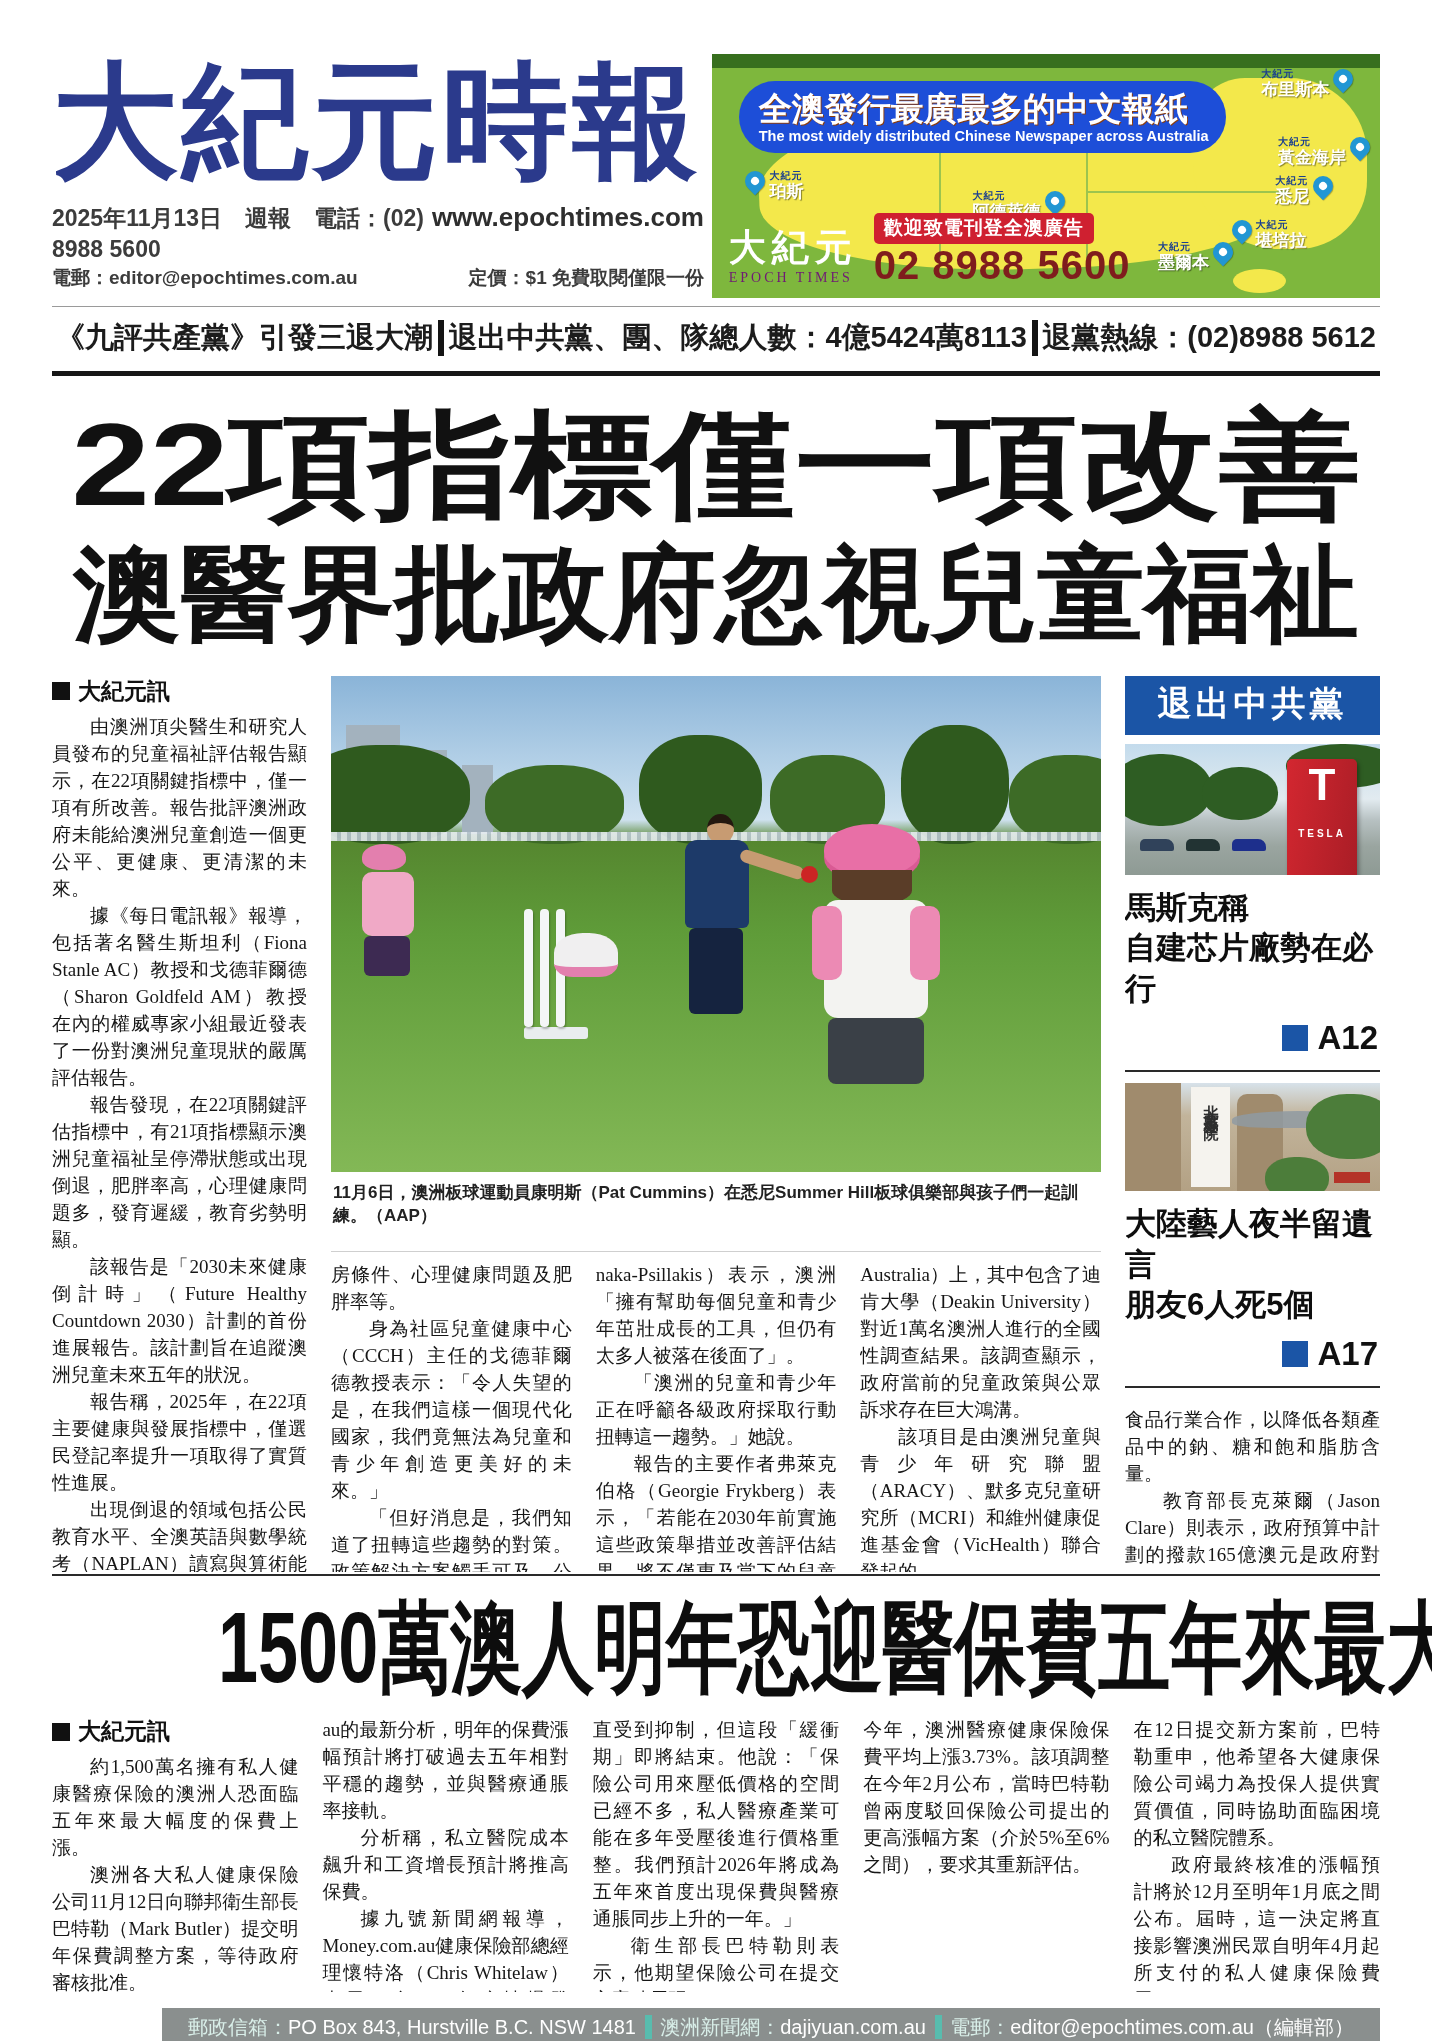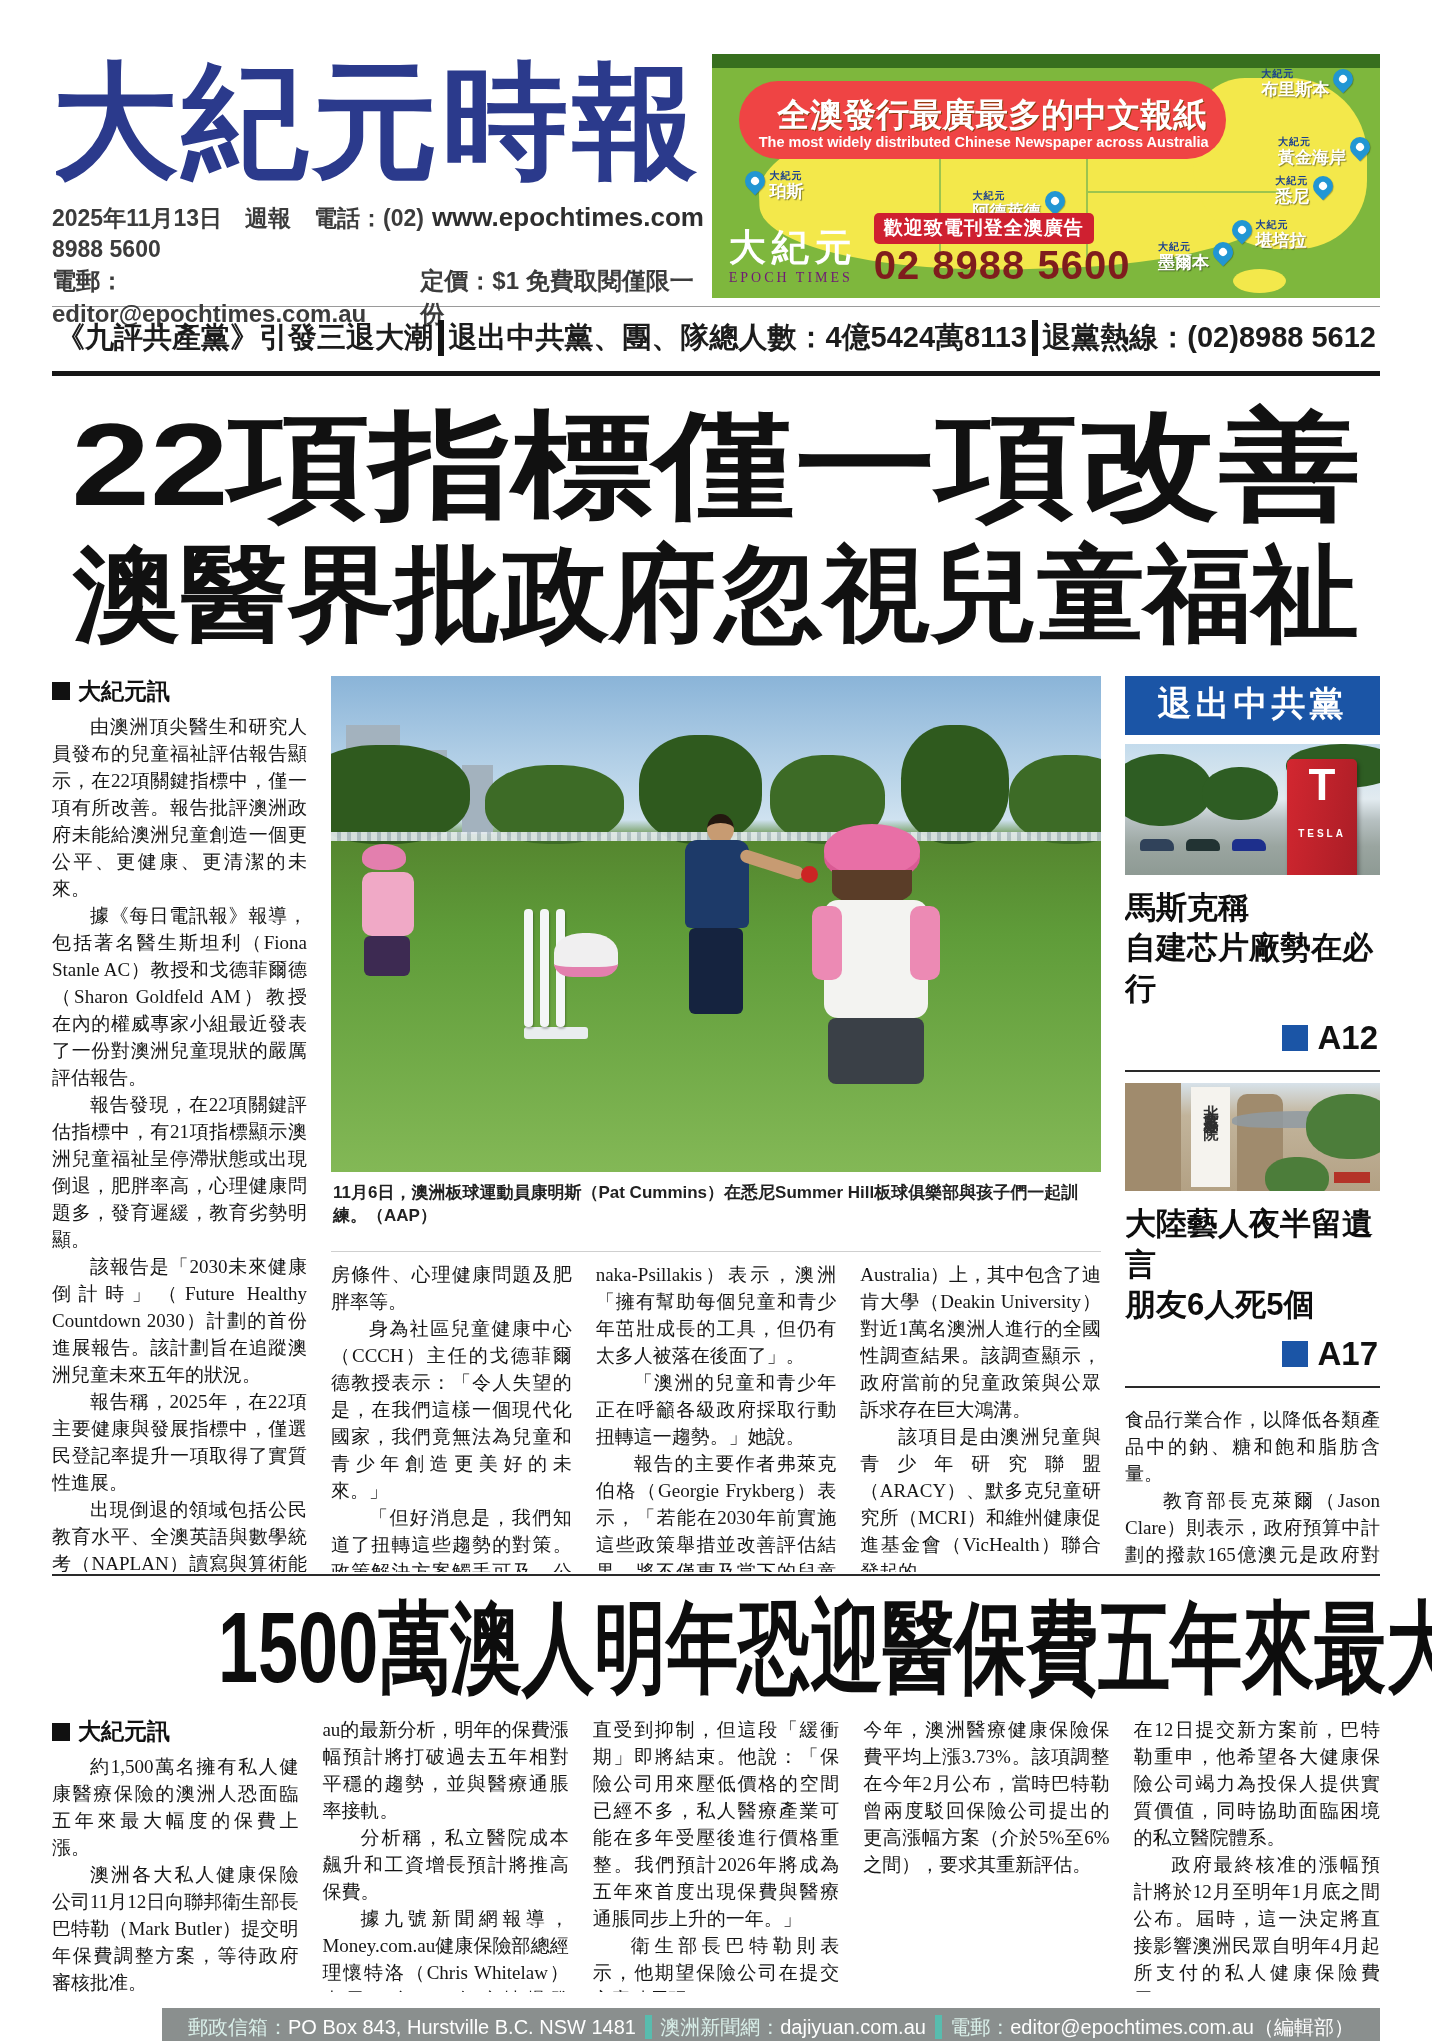--- a/index.html
+++ b/index.html
@@ -7,32 +7,32 @@
   body { font-family:"Liberation Serif","DejaVu Serif",serif; color:#1a1a1a; }
   .page { width:1432px; height:2041px; padding:54px 52px 0; overflow:hidden; position:relative; background:#fff; }
 
   
   .header { display:flex; gap:8px; height:244px; }
   .mast { width:652px; display:flex; flex-direction:column; }
   .logo { font-family:"Liberation Sans","DejaVu Sans",sans-serif; font-weight:900; font-size:126px; line-height:1.08; color:#2b3a8c; letter-spacing:4px; white-space:nowrap; }
   .dateline { font-family:"Liberation Sans","DejaVu Sans",sans-serif; font-weight:bold; color:#3c3c3c; margin-top:10px; }
   .dl-row { display:flex; justify-content:space-between; align-items:baseline; font-size:23px; line-height:1.35; }
   .dl-site { font-size:26px; color:#2e2e2e; }
-  .dl-sub { font-size:24px; }
+  .dl-sub { font-size:19px; }
 
   
   .ad { flex:1; position:relative; background:#7eb73d; overflow:hidden; }
   .ad-topstrip { position:absolute; top:0; left:0; right:0; height:14px; background:#376f1e; }
   .ad-land { position:absolute; left:7%; top:22%; width:80%; height:66%; background:#f3e84b; border-radius:38% 30% 42% 50% / 48% 35% 40% 45%; transform:rotate(-2deg); }
   .ad-land2 { position:absolute; right:2%; top:10%; width:26%; height:70%; background:#f3e84b; border-radius:30% 45% 40% 50%; }
   .ad-tas { position:absolute; right:14%; bottom:2%; width:8%; height:10%; background:#f3e84b; border-radius:50%; }
   .ad-border-v1 { position:absolute; left:34%; top:26%; width:2px; height:58%; background:#9cc44e; }
   .ad-border-v2 { position:absolute; left:56%; top:30%; width:2px; height:54%; background:#9cc44e; }
   .ad-border-h1 { position:absolute; left:56%; top:56%; width:30%; height:2px; background:#9cc44e; }
-  .ad-banner { position:absolute; left:4%; top:11%; width:73%; background:#ef4444; border-radius:999px; padding:15px 20px 9px; text-align:right; }
+  .ad-banner { position:absolute; left:4%; top:11%; width:73%; background:#1d4ed8; border-radius:999px; padding:9px 20px 9px; text-align:left; }
   .ad-banner-cn { font-family:"Liberation Sans","DejaVu Sans",sans-serif; font-weight:900; color:#fff; font-size:33px; line-height:1.15; white-space:nowrap; text-shadow:1px 1px 0 #8a3c0e; }
   .ad-banner-en { font-family:"Liberation Sans","DejaVu Sans",sans-serif; font-weight:bold; color:#fff; font-size:14.5px; white-space:nowrap; }
   .pin { position:absolute; display:flex; align-items:flex-start; gap:4px; }
   .pin-drop { width:20px; height:20px; background:#2196d3; border-radius:50% 50% 50% 0; transform:rotate(-45deg); position:relative; flex:none; box-shadow:0 1px 1px rgba(0,0,0,.3); }
   .pin-drop::after { content:""; position:absolute; left:6px; top:6px; width:8px; height:8px; background:#fff; border-radius:50%; }
   .pin-label { font-family:"Liberation Sans","DejaVu Sans",sans-serif; line-height:1; }
   .pin-logo { font-size:10px; font-weight:900; color:#1a3f8f; letter-spacing:1px; }
   .pin-city { font-size:17px; font-weight:900; color:#fff; text-shadow:1px 1px 1px rgba(0,0,0,.45); margin-top:2px; white-space:nowrap; }
   .ad-bottom { position:absolute; left:2.5%; bottom:5%; display:flex; align-items:flex-end; gap:16px; font-family:"Liberation Sans","DejaVu Sans",sans-serif; }
   .ad-logo-cn { font-size:37px; font-weight:900; color:#fff; letter-spacing:6px; line-height:1; }

